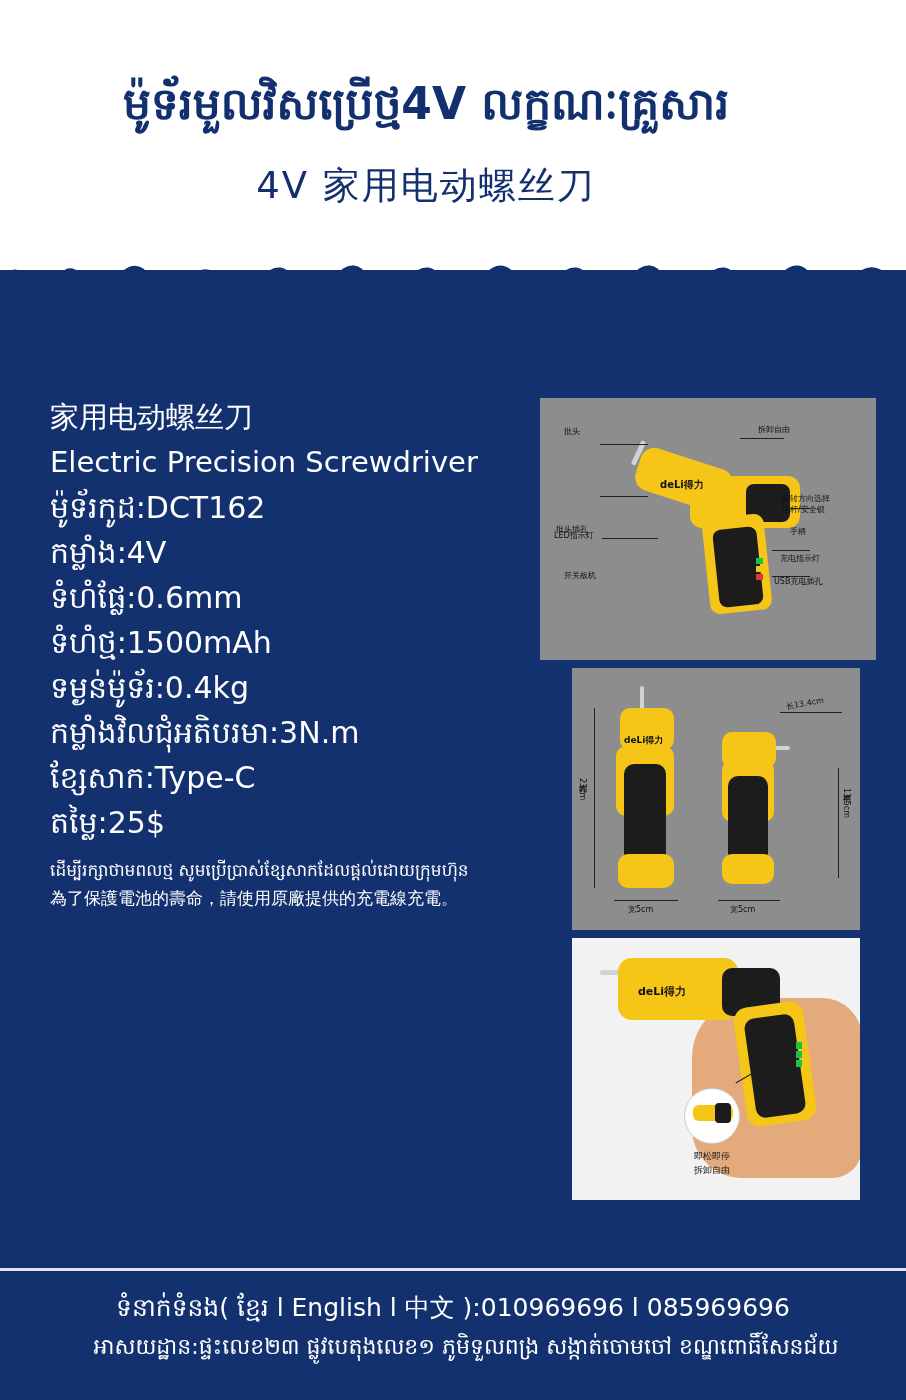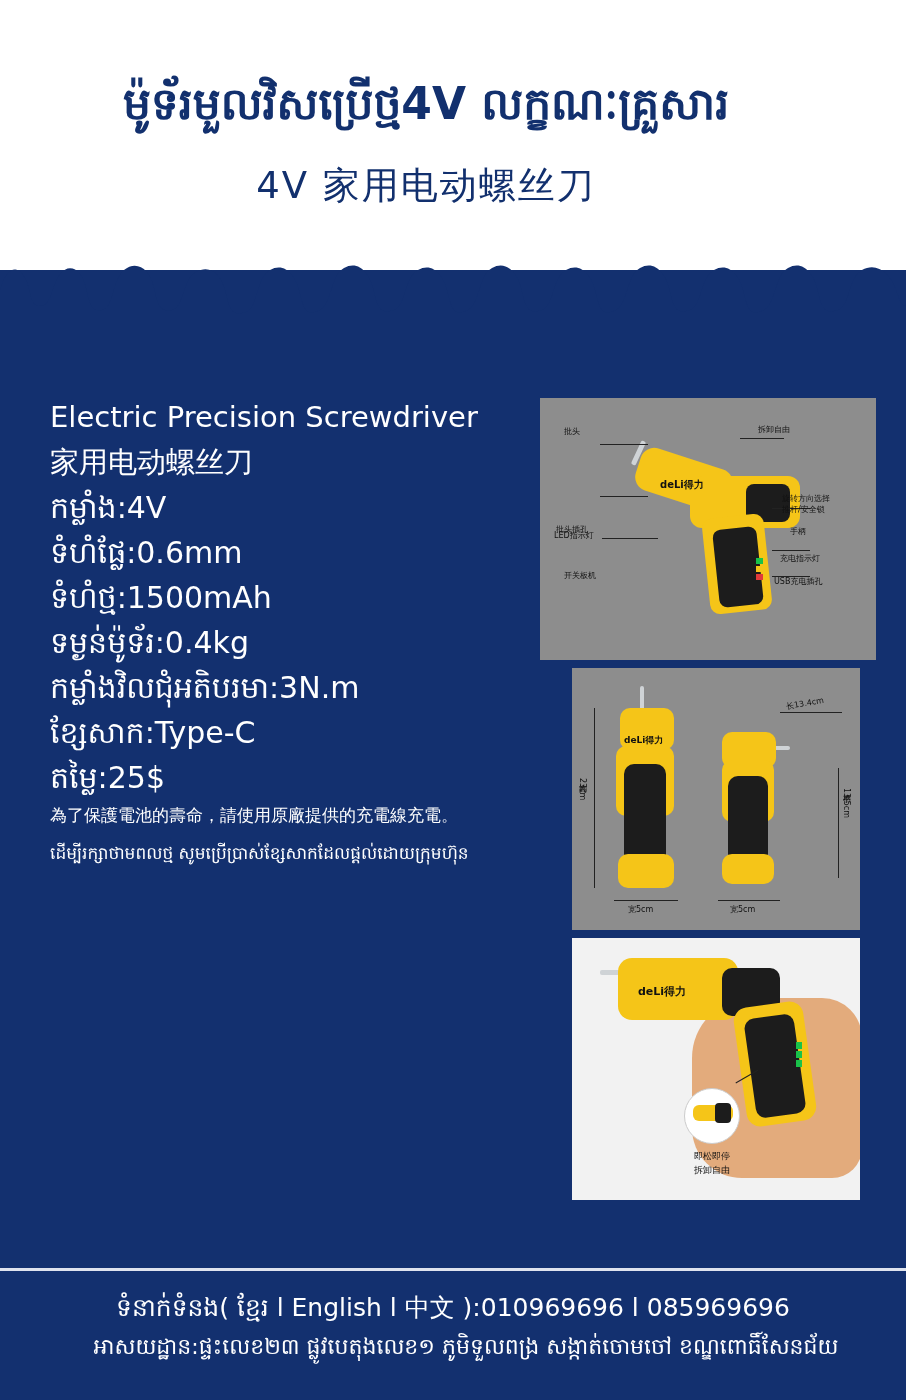--- a/index.html
+++ b/index.html
@@ -207,31 +207,32 @@
       C284,12 296,24 300,44 C304,62 308,66 320,60 C332,54 330,26 344,18 C358,10 370,22 374,42
       C378,60 382,64 394,60 C406,56 404,28 418,20 C432,12 444,24 448,44 C452,62 456,66 468,60
       C480,54 478,26 492,18 C506,10 518,22 522,42 C526,60 530,64 542,60 C554,56 552,28 566,20
       C580,12 592,24 596,44 C600,62 604,66 616,60 C628,54 626,26 640,18 C654,10 666,22 670,42
       C674,60 678,64 690,60 C702,56 700,28 714,20 C728,12 740,24 744,44 C748,62 752,66 764,60
       C776,54 774,26 788,18 C802,10 814,22 818,42 C822,60 826,64 838,60 C850,56 848,28 862,20
       C876,12 890,22 896,40 C900,52 902,56 906,56 L906,90 L0,90 Z"></path>
   </svg>
 
   <div class="specs">
+    <div class="spec-line">家用电动螺丝刀</div>
     <div class="spec-line">Electric Precision Screwdriver</div>
-    <div class="spec-line">家用电动螺丝刀</div>
+    <div class="spec-line kh">ម៉ូទ័រកូដ:DCT162</div>
     <div class="spec-line kh">កម្លាំង:4V</div>
     <div class="spec-line kh">ទំហំផ្លែ:0.6mm</div>
     <div class="spec-line kh">ទំហំថ្ម:1500mAh</div>
     <div class="spec-line kh">ទម្ងន់ម៉ូទ័រ:0.4kg</div>
     <div class="spec-line kh">កម្លាំងវិលជុំអតិបរមា:3N.m</div>
     <div class="spec-line kh">ខ្សែសាក:Type-C</div>
     <div class="spec-line kh">តម្លៃ:25$</div>
+    <div class="note">ដើម្បីរក្សាថាមពលថ្ម សូមប្រើប្រាស់ខ្សែសាកដែលផ្តល់ដោយក្រុមហ៊ុន</div>
     <div class="note" style="margin-top:2px;">為了保護電池的壽命，請使用原廠提供的充電線充電。</div>
-    <div class="note">ដើម្បីរក្សាថាមពលថ្ម សូមប្រើប្រាស់ខ្សែសាកដែលផ្តល់ដោយក្រុមហ៊ុន</div>
   </div>
 
   <div class="panel p1">
 
     <div class="sd-bit" style="left:96px; top:42px; width:5px; height:26px; transform:rotate(25deg);"></div>
     <div class="sd-body" style="left:96px; top:60px; width:96px; height:44px; transform:rotate(18deg); border-radius:14px;"></div>
     <div class="sd-body" style="left:150px; top:78px; width:110px; height:52px; border-radius:12px;"></div>
     <div class="sd-dark" style="left:206px; top:86px; width:44px; height:38px; border-radius:8px;"></div>
     <div class="sd-body" style="left:166px; top:118px; width:62px; height:96px; border-radius:10px; transform:rotate(-6deg);"></div>
     <div class="sd-dark" style="left:176px; top:130px; width:44px; height:78px; border-radius:8px; transform:rotate(-6deg);"></div>

